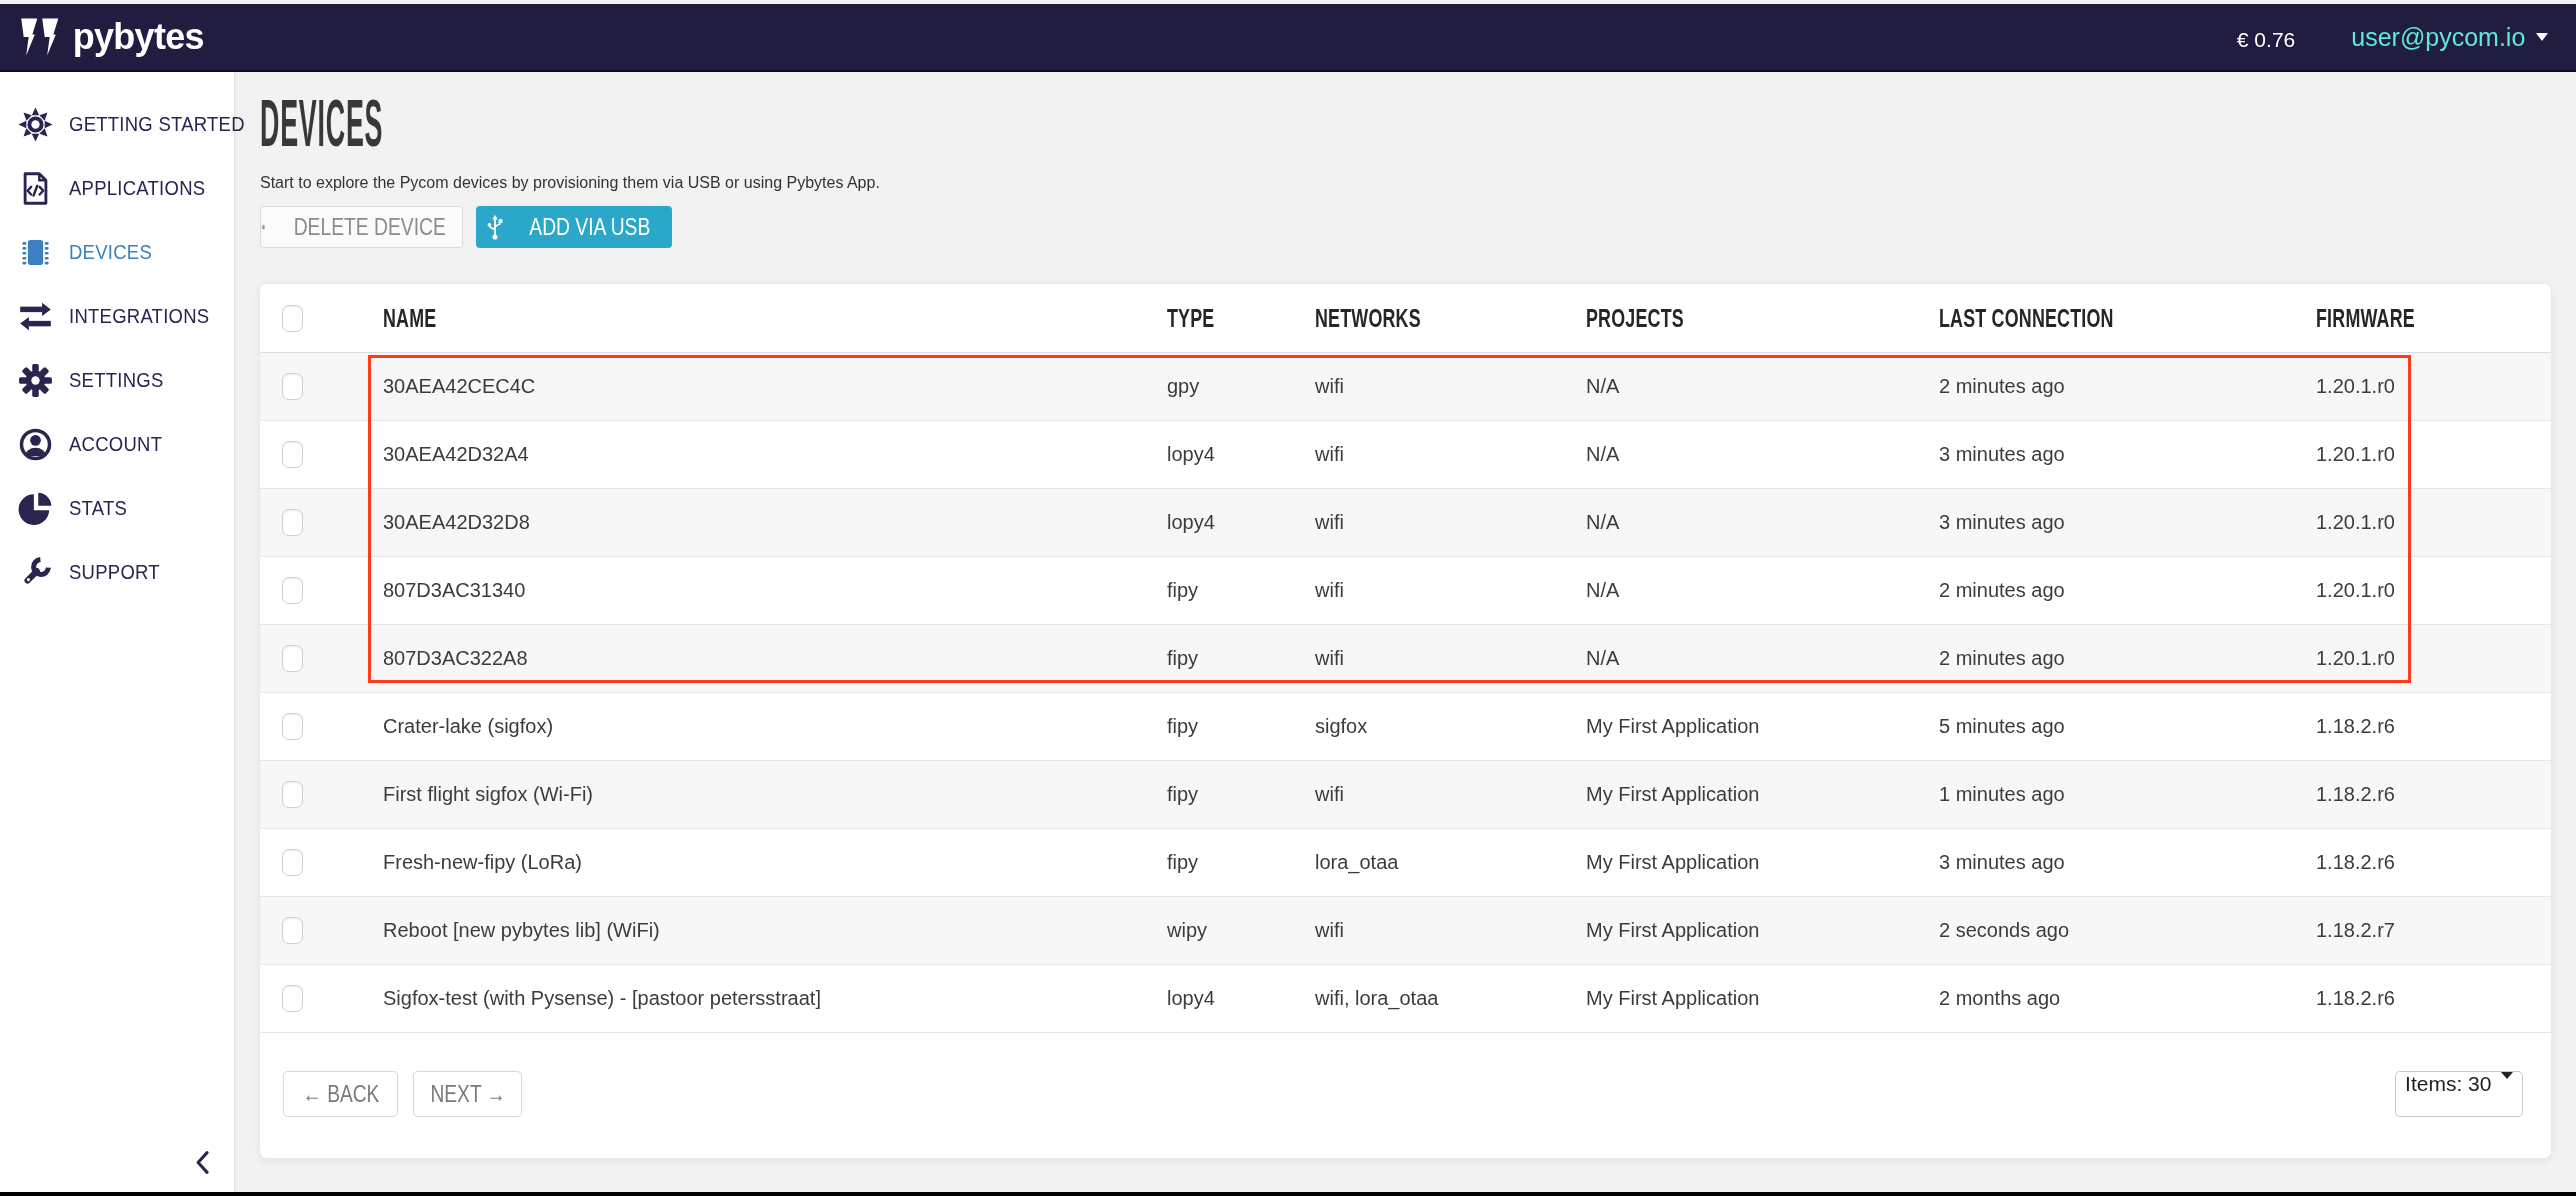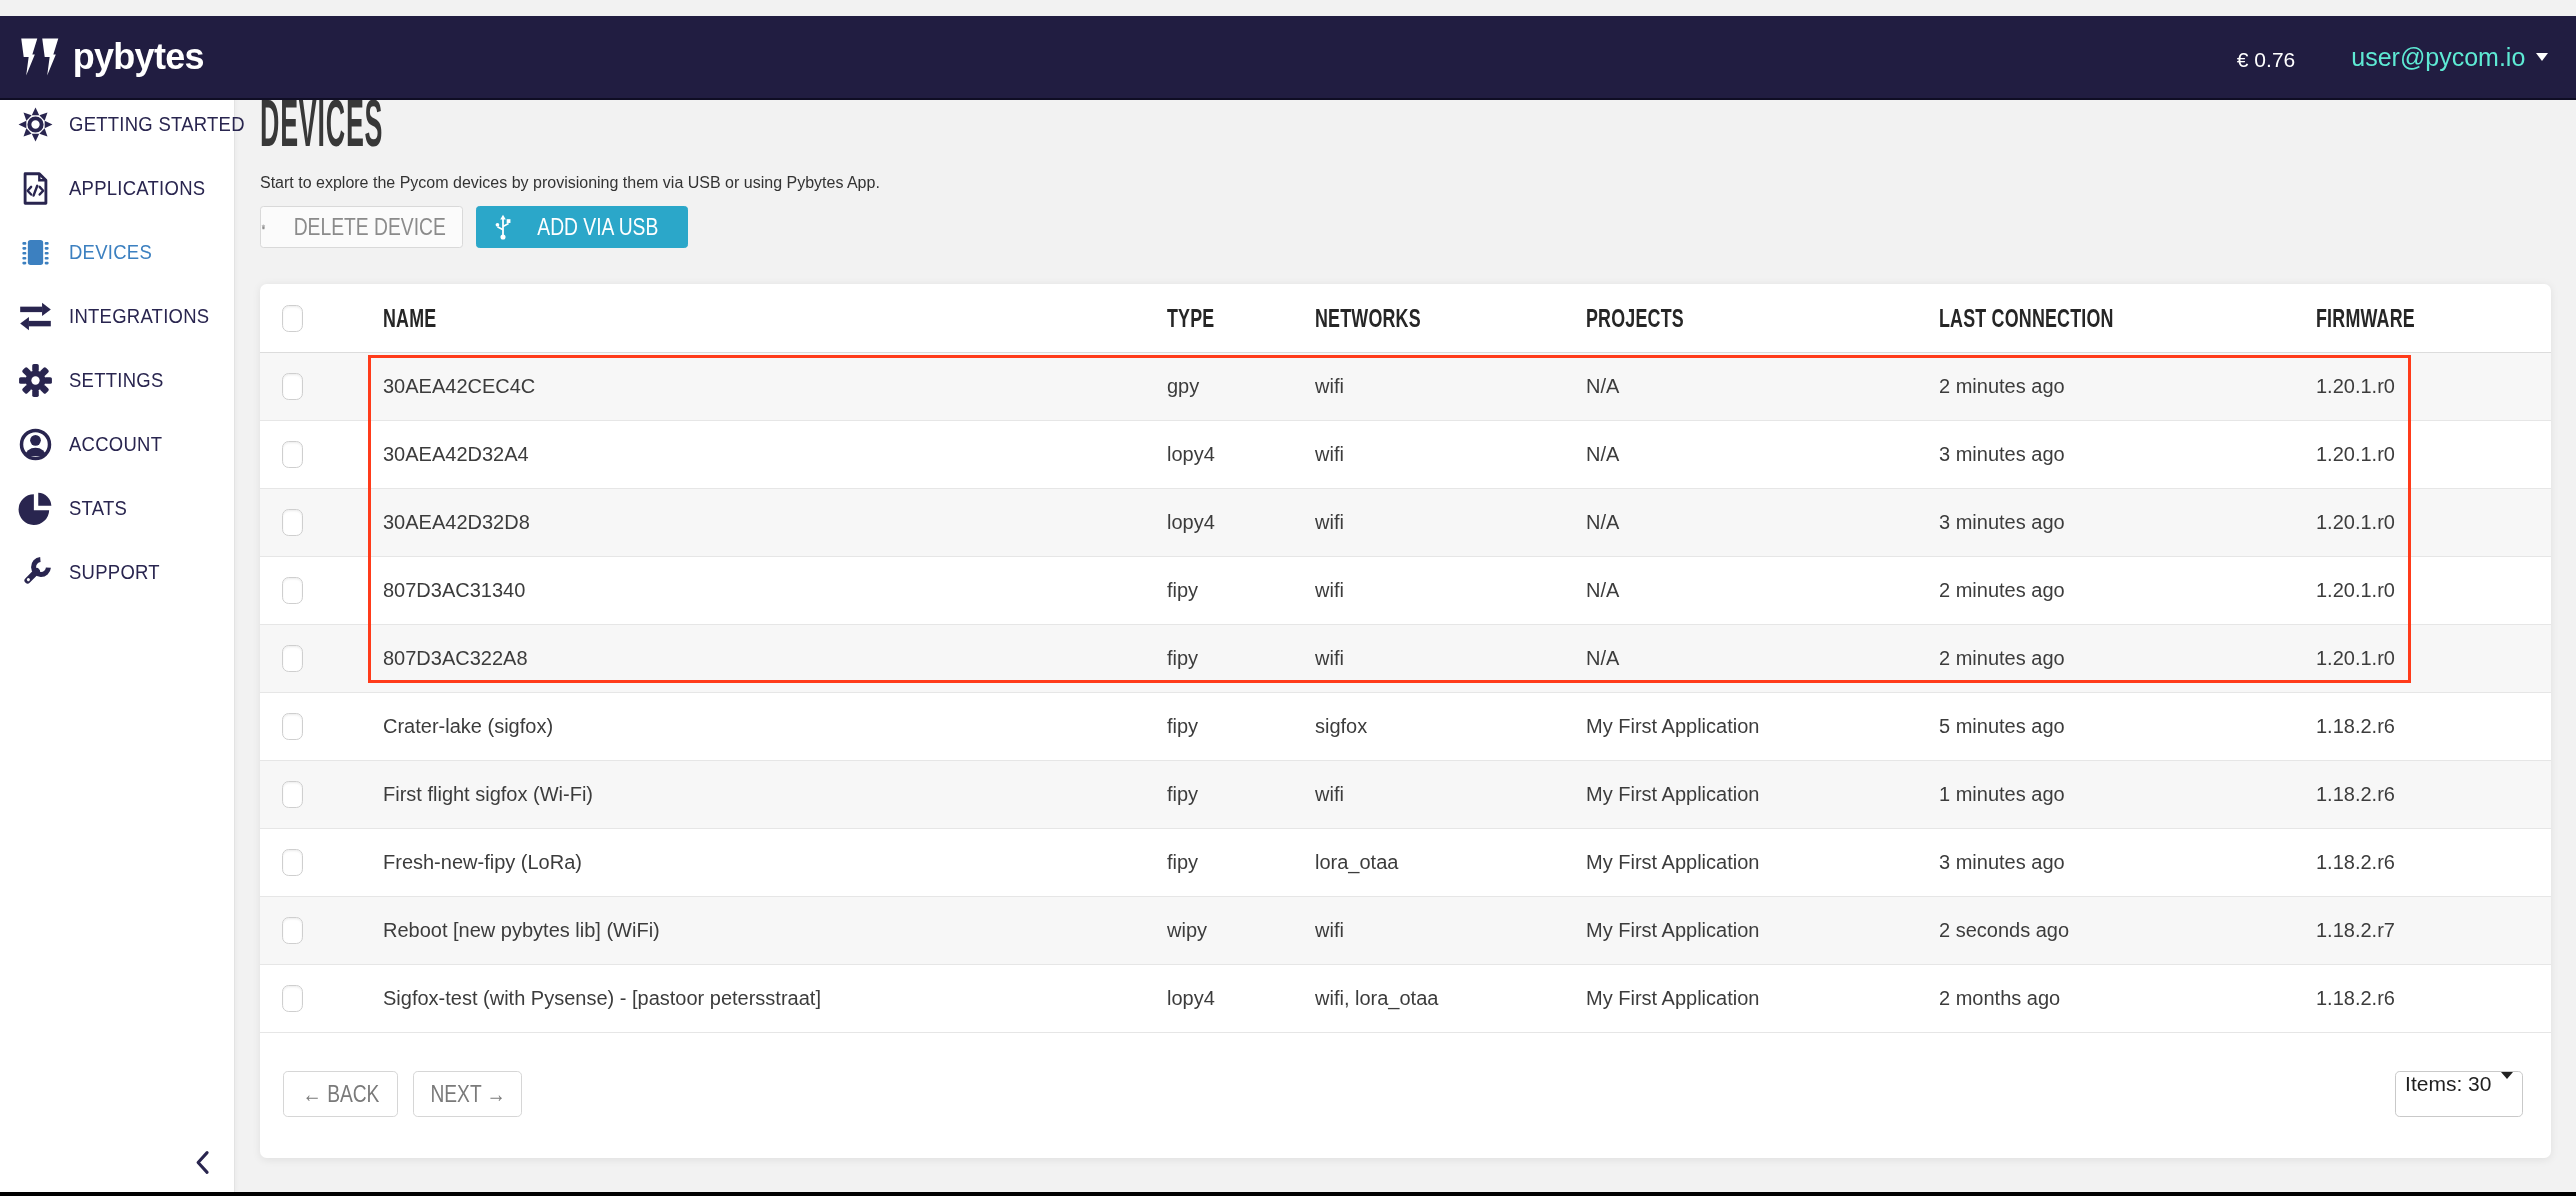--- a/index.html
+++ b/index.html
@@ -6,21 +6,21 @@
   html,body { width:2576px; height:1196px; }
   body {
     font-family:"Liberation Sans", sans-serif;
     background:#f2f2f2;
     position:relative;
     overflow:hidden;
     color:#3c3c3c;
   }
   
   .topbar{
-    position:absolute; top:16px; left:0; width:2576px; height:84px;
+    position:absolute; top:4px; left:0; width:2576px; height:68px;
     background:#211d41; border-bottom:2.7px solid #0f0d24;
     display:flex; align-items:center; justify-content:space-between;
     z-index:10;
   }
   .logo{ display:flex; align-items:center; gap:10.7px; padding-left:20px; }
   .logo svg{ width:42px; height:40px; }
   .logo-text{ color:#ffffff; font-size:36px; font-weight:700; letter-spacing:-0.7px; }
   .topbar-right{ display:flex; align-items:flex-end; gap:56px; padding-right:28px; }
   .balance{ color:#ffffff; font-size:21px; }
   .user-menu{ display:flex; align-items:center; gap:10.7px; color:#5eead4; font-size:25px; cursor:pointer; }
@@ -43,21 +43,21 @@
 
   
   .content{ position:absolute; left:235px; top:66px; right:0; bottom:4px; padding-left:25px; padding-right:25.5px; }
   .page-title{ margin-top:23px; font-size:67px; font-weight:700; color:#383838; line-height:1; }
   .page-title span{ display:inline-block; transform:scaleX(0.4); transform-origin:0 50%; letter-spacing:2px; white-space:nowrap; }
   .page-subtitle{ margin-top:17.5px; font-size:16px; color:#333333; }
   .action-row{ margin-top:14.8px; display:flex; gap:13px; }
   .btn{ height:42px; display:flex; align-items:center; justify-content:center; gap:10.7px; border-radius:3.4px; cursor:pointer; }
   .btn-label{ display:inline-block; transform:scaleX(0.82); transform-origin:center; font-size:23.5px; white-space:nowrap; }
   .btn-delete{ width:203px; background:#fbfbfb; border:0.7px solid #d9d9d9; color:#8b8b8b; }
-  .btn-add{ width:212px; background:#2ba7c9; border:0.7px solid #2ba7c9; color:#ffffff;text-align:right; }
+  .btn-add{ width:196px; background:#2ba7c9; border:0.7px solid #2ba7c9; color:#ffffff;text-align:right; }
 
   
   .card{
     position:relative; width:2291px; margin-top:36px;
     background:#ffffff; border-radius:6.7px;
     box-shadow:0 1.3px 8px rgba(0,0,0,0.08);
   }
   .thead, .trow{
     display:grid;
     grid-template-columns:123px 784px 148px 271px 353px 377px 235px;

